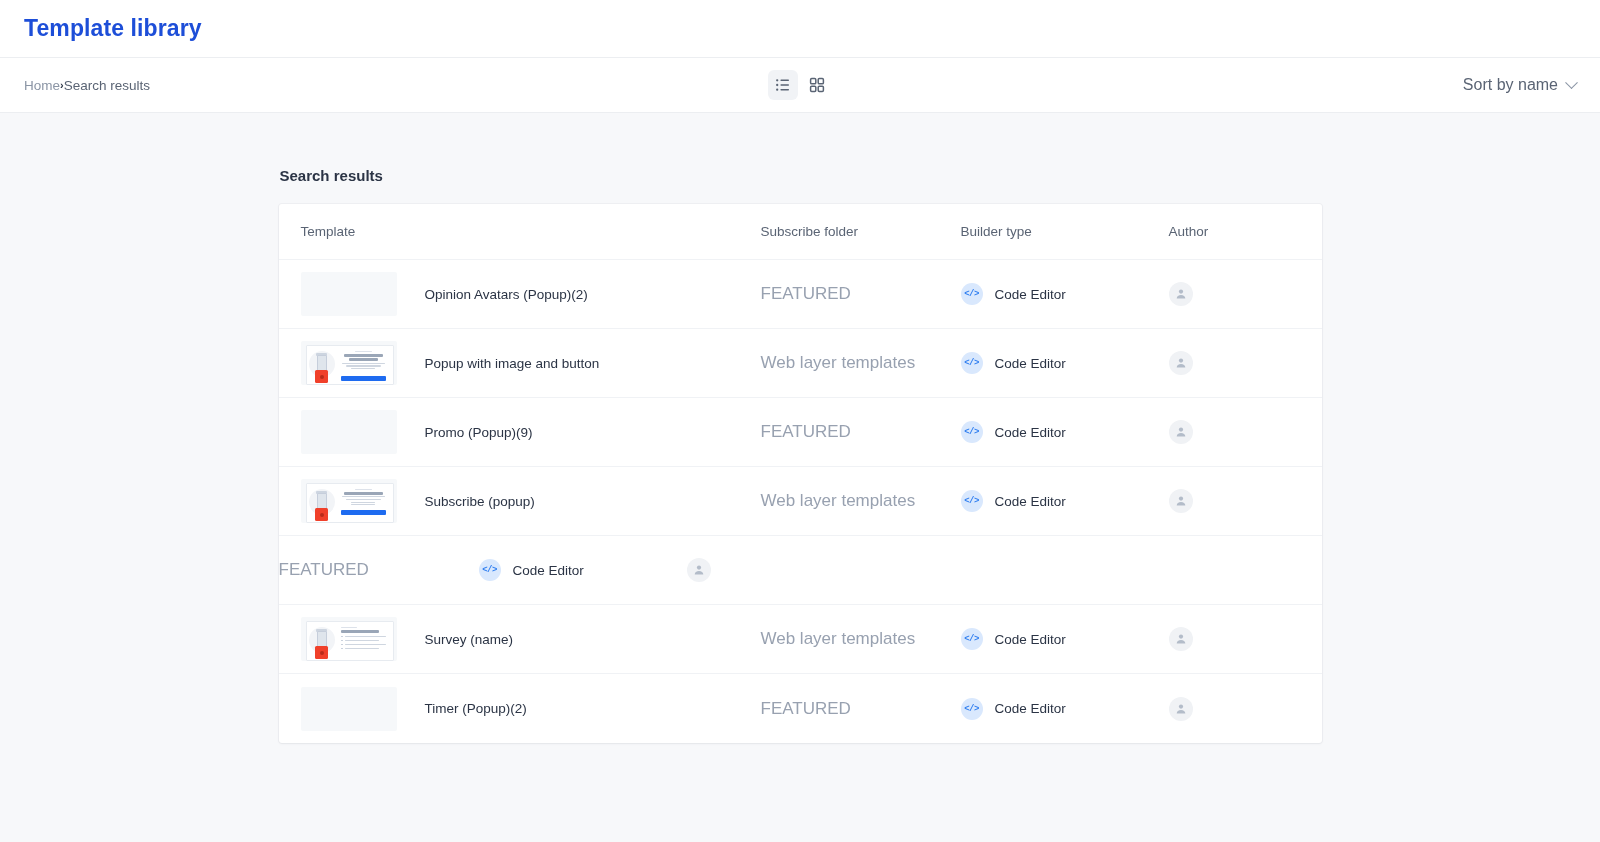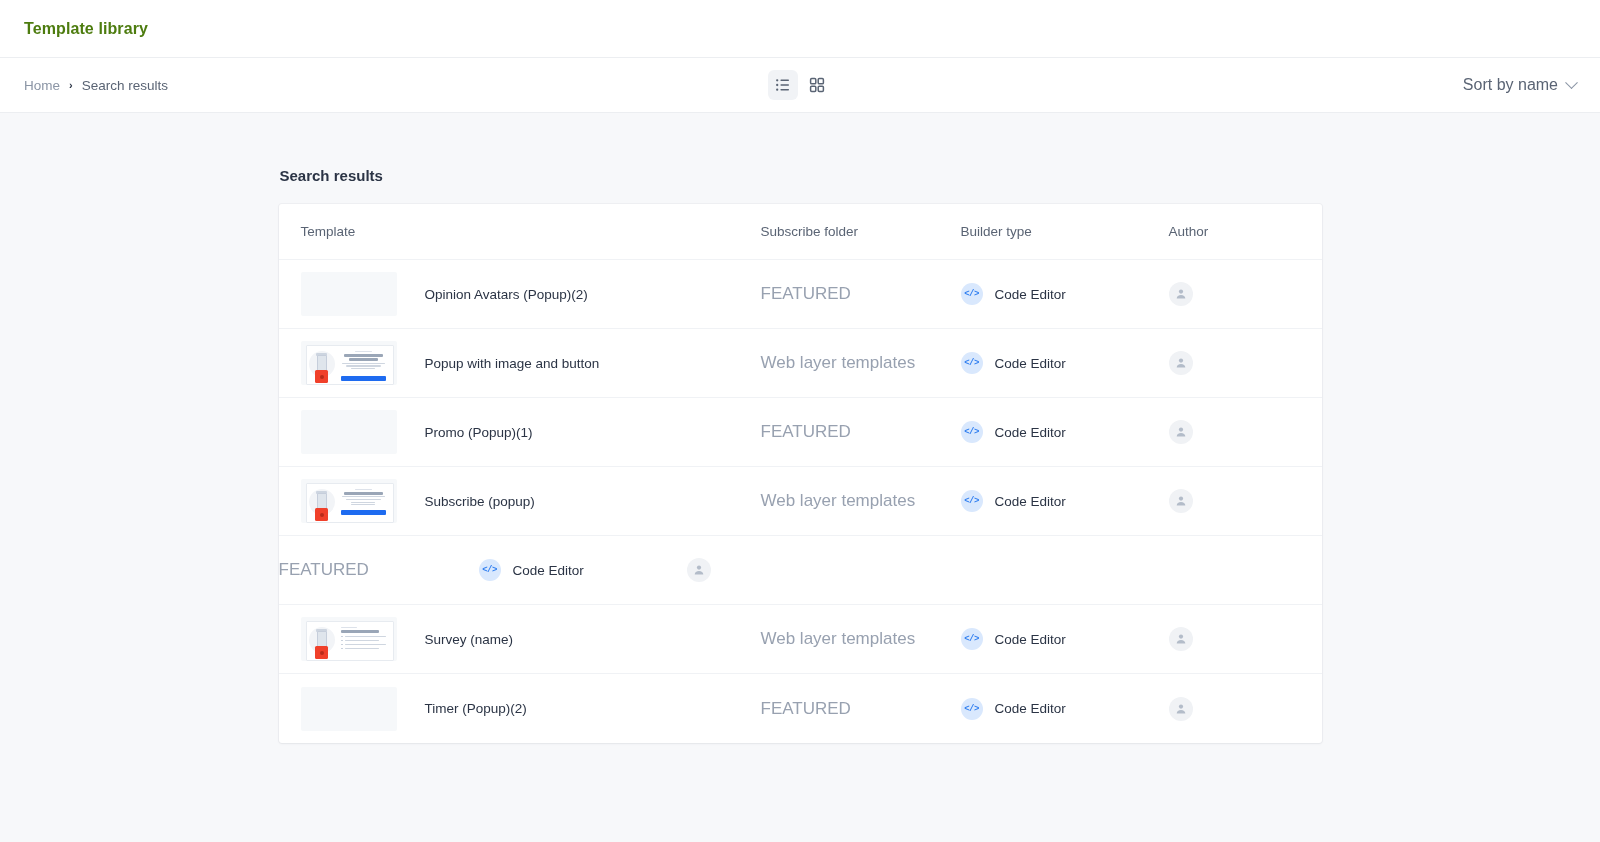--- a/index.html
+++ b/index.html
@@ -20,41 +20,40 @@
   
   .titlebar {
     height: 58px;
     background: #ffffff;
     display: flex;
     align-items: center;
     padding: 0 24px;
     border-bottom: 1px solid #eceef1;
   }
   .titlebar-title {
-    font-size: 16px;
+    font-size: 23px;
     font-weight: 600;
-    color: #4d7c0f;
+    color: #1d4ed8;
     letter-spacing: 0.1px;
   }
 
   
   .toolbar {
     height: 55px;
     background: #ffffff;
     display: flex;
     align-items: center;
     padding: 0 24px;
     position: relative;
     border-bottom: 1px solid #eceef1;
   }
 
   .breadcrumb {
     display: flex;
     align-items: center;
-    gap: 9px;
     font-size: 13.5px;
   }
   .crumb-link {
     color: #8b95a5;
     cursor: pointer;
   }
   .crumb-sep {
     color: #2b3445;
     font-size: 11px;
     font-weight: 700;
@@ -416,21 +415,21 @@
                 <svg width="12" height="12" viewBox="0 0 12 12">
                   <circle cx="6" cy="3.6" r="2.1" fill="#b3bcc9"></circle>
                   <path d="M1.7 10.6c0-2.3 1.9-3.6 4.3-3.6s4.3 1.3 4.3 3.6z" fill="#b3bcc9"></path>
                 </svg>
               </div>
             </div>
           </div>
           <div class="row body-row">
             <div class="cell c-template">
               <div class="thumb empty"></div>
-              <span class="tpl-name">Promo (Popup)(1)</span>
+              <span class="tpl-name">Promo (Popup)(9)</span>
             </div>
             <div class="cell c-folder"><span class="folder-text">FEATURED</span></div>
             <div class="cell c-builder">
               <div class="builder">
                 <span class="builder-badge">&lt;/&gt;</span>
                 <span class="builder-text">Code Editor</span>
               </div>
             </div>
             <div class="cell c-author">
               <div class="avatar">

